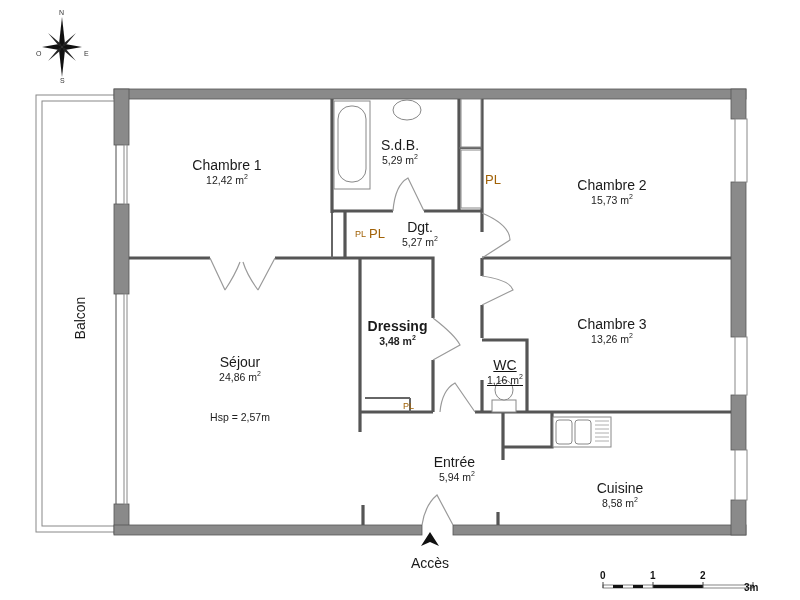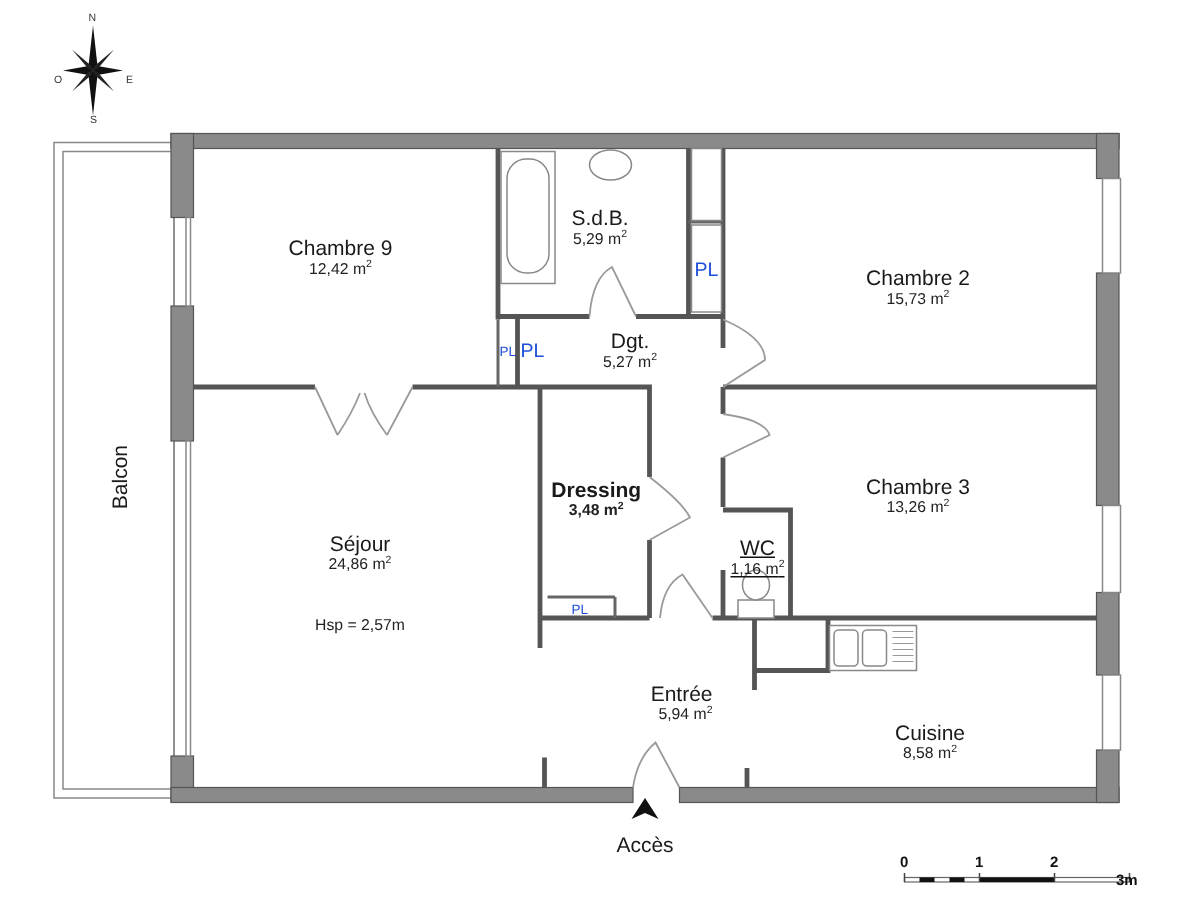--- a/index.html
+++ b/index.html
@@ -9,21 +9,21 @@
   .wall { fill: #8a8a8a; stroke: #555; stroke-width: 0.8; }
   .iwall { fill: none; stroke: #555; stroke-width: 3.2; }
   .iwall-thin { fill: none; stroke: #666; stroke-width: 2; }
   .win { fill: #fff; stroke: #888; stroke-width: 1; }
   .door { fill: none; stroke: #9a9a9a; stroke-width: 1.2; }
   .fixture { fill: #fff; stroke: #888; stroke-width: 1; }
   .label { position: absolute; text-align: center; white-space: nowrap; line-height: 1.15; }
   .rname { font-size: 14px; color: #1a1a1a; }
   .rarea { font-size: 10.5px; color: #222; }
   .rarea sup { font-size: 7px; }
-  .pl { position: absolute; font-size: 13px; color: #1d4ed8; }
+  .pl { position: absolute; font-size: 13px; color: #a16207; padding-left: 22px; }
   .pl.small { font-size: 9px; }
   .compass-letter { position: absolute; font-size: 7px; color: #333; }
   .scale-lbl { position: absolute; font-size: 10px; font-weight: bold; color: #111; }
 </style>
 </head>
 <body>
 
 <svg width="800" height="600" viewBox="0 0 800 600">
 
   <g transform="translate(62,47)">
@@ -128,21 +128,21 @@
     <path d="M603,582 V588 M653,582 V588 M703,582 V588 M753,582 V588" stroke="#444" stroke-width="1"></path>
   </g>
 </svg>
 
 <span class="compass-letter" style="left:59px;top:9px;">N</span>
 <span class="compass-letter" style="left:60px;top:77px;">S</span>
 <span class="compass-letter" style="left:84px;top:50px;">E</span>
 <span class="compass-letter" style="left:36px;top:50px;">O</span>
 
 <div class="label" style="left:177px;top:157px;width:100px;">
-  <div class="rname">Chambre 9</div>
+  <div class="rname">Chambre 1</div>
   <div class="rarea"><span>12,42 m</span><sup>2</sup></div>
 </div>
 
 <div class="label" style="left:360px;top:137px;width:80px;">
   <div class="rname">S.d.B.</div>
   <div class="rarea"><span>5,29 m</span><sup>2</sup></div>
 </div>
 
 <div class="label" style="left:557px;top:157px;width:110px;margin-top:20px;">
   <div class="rname">Chambre 2</div>

